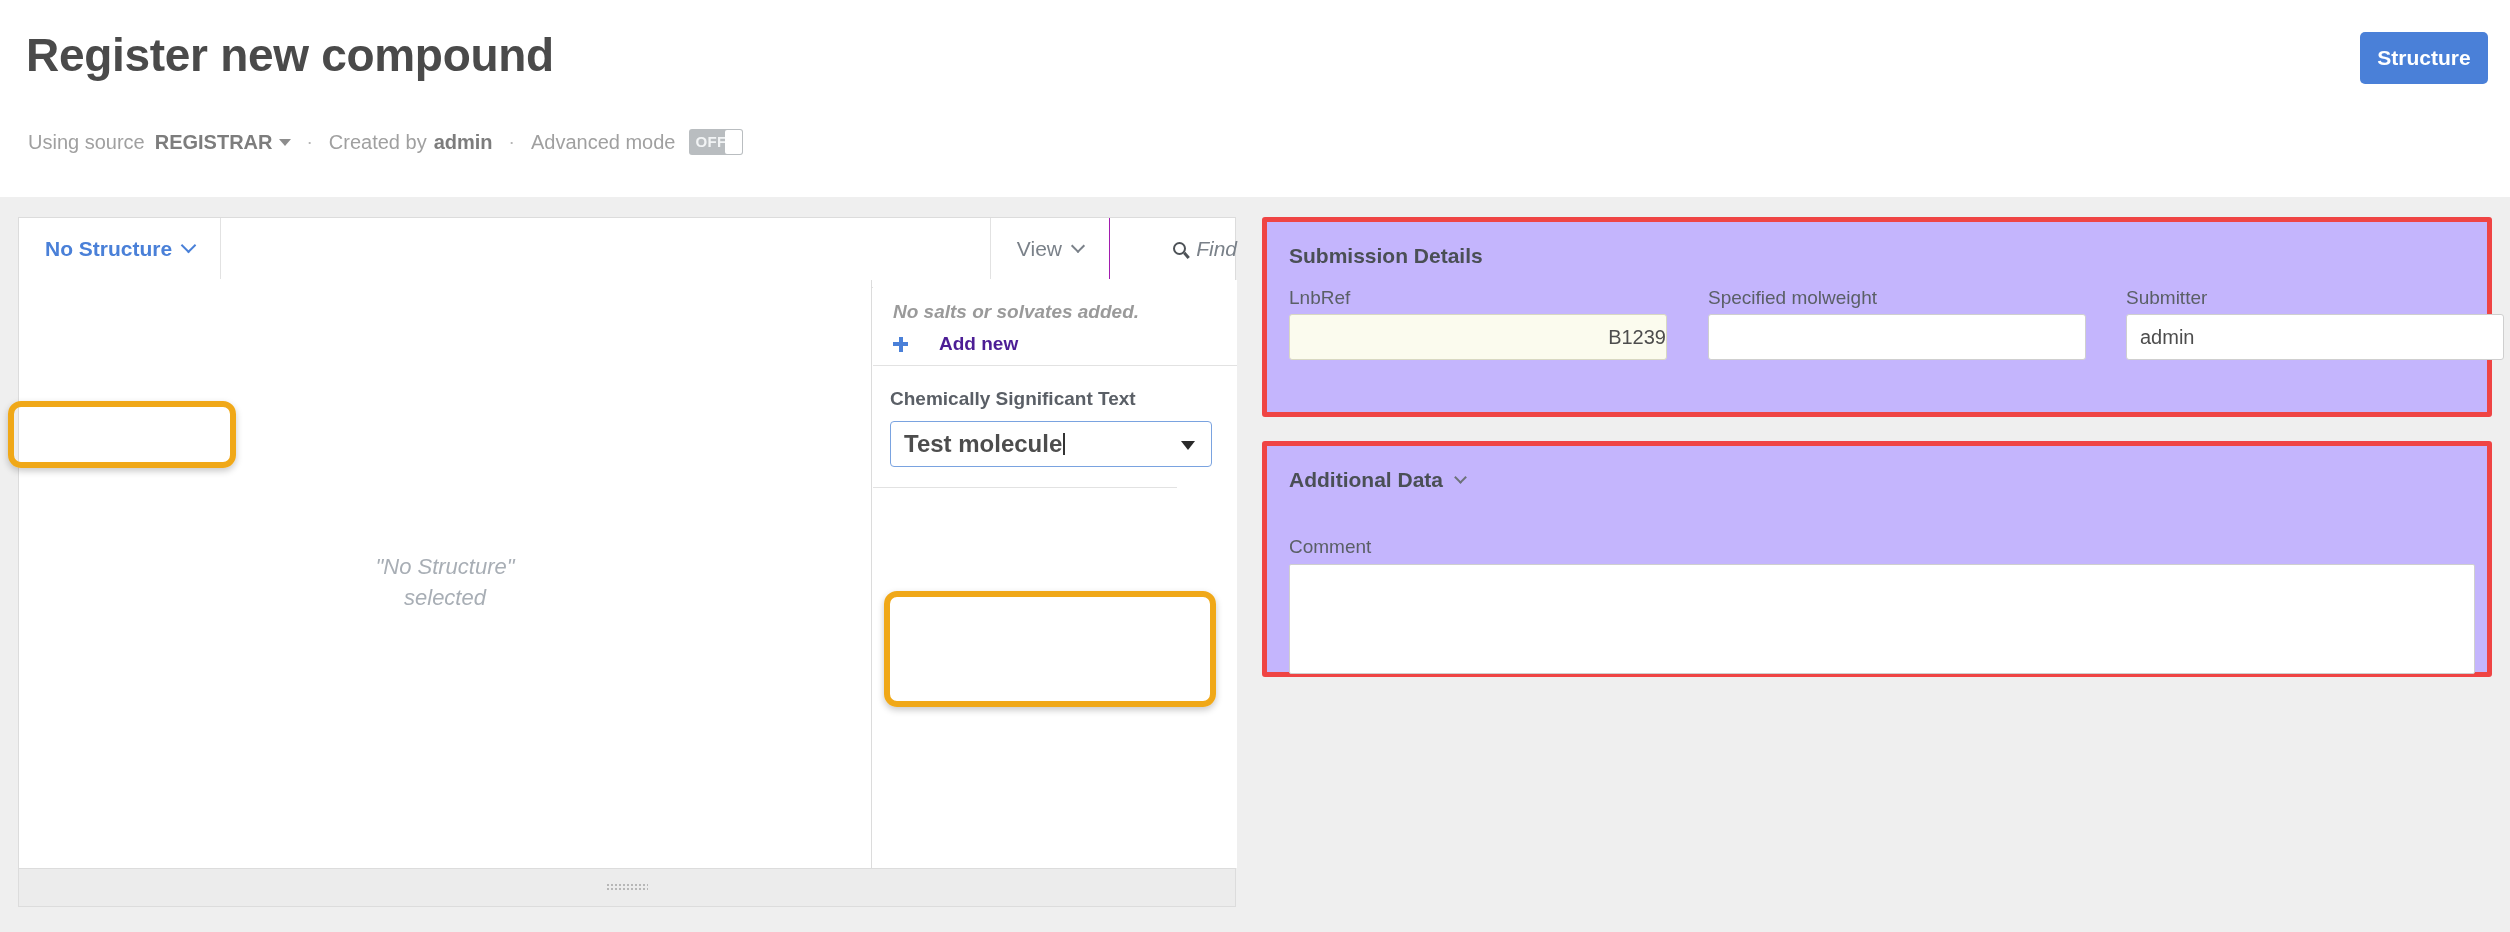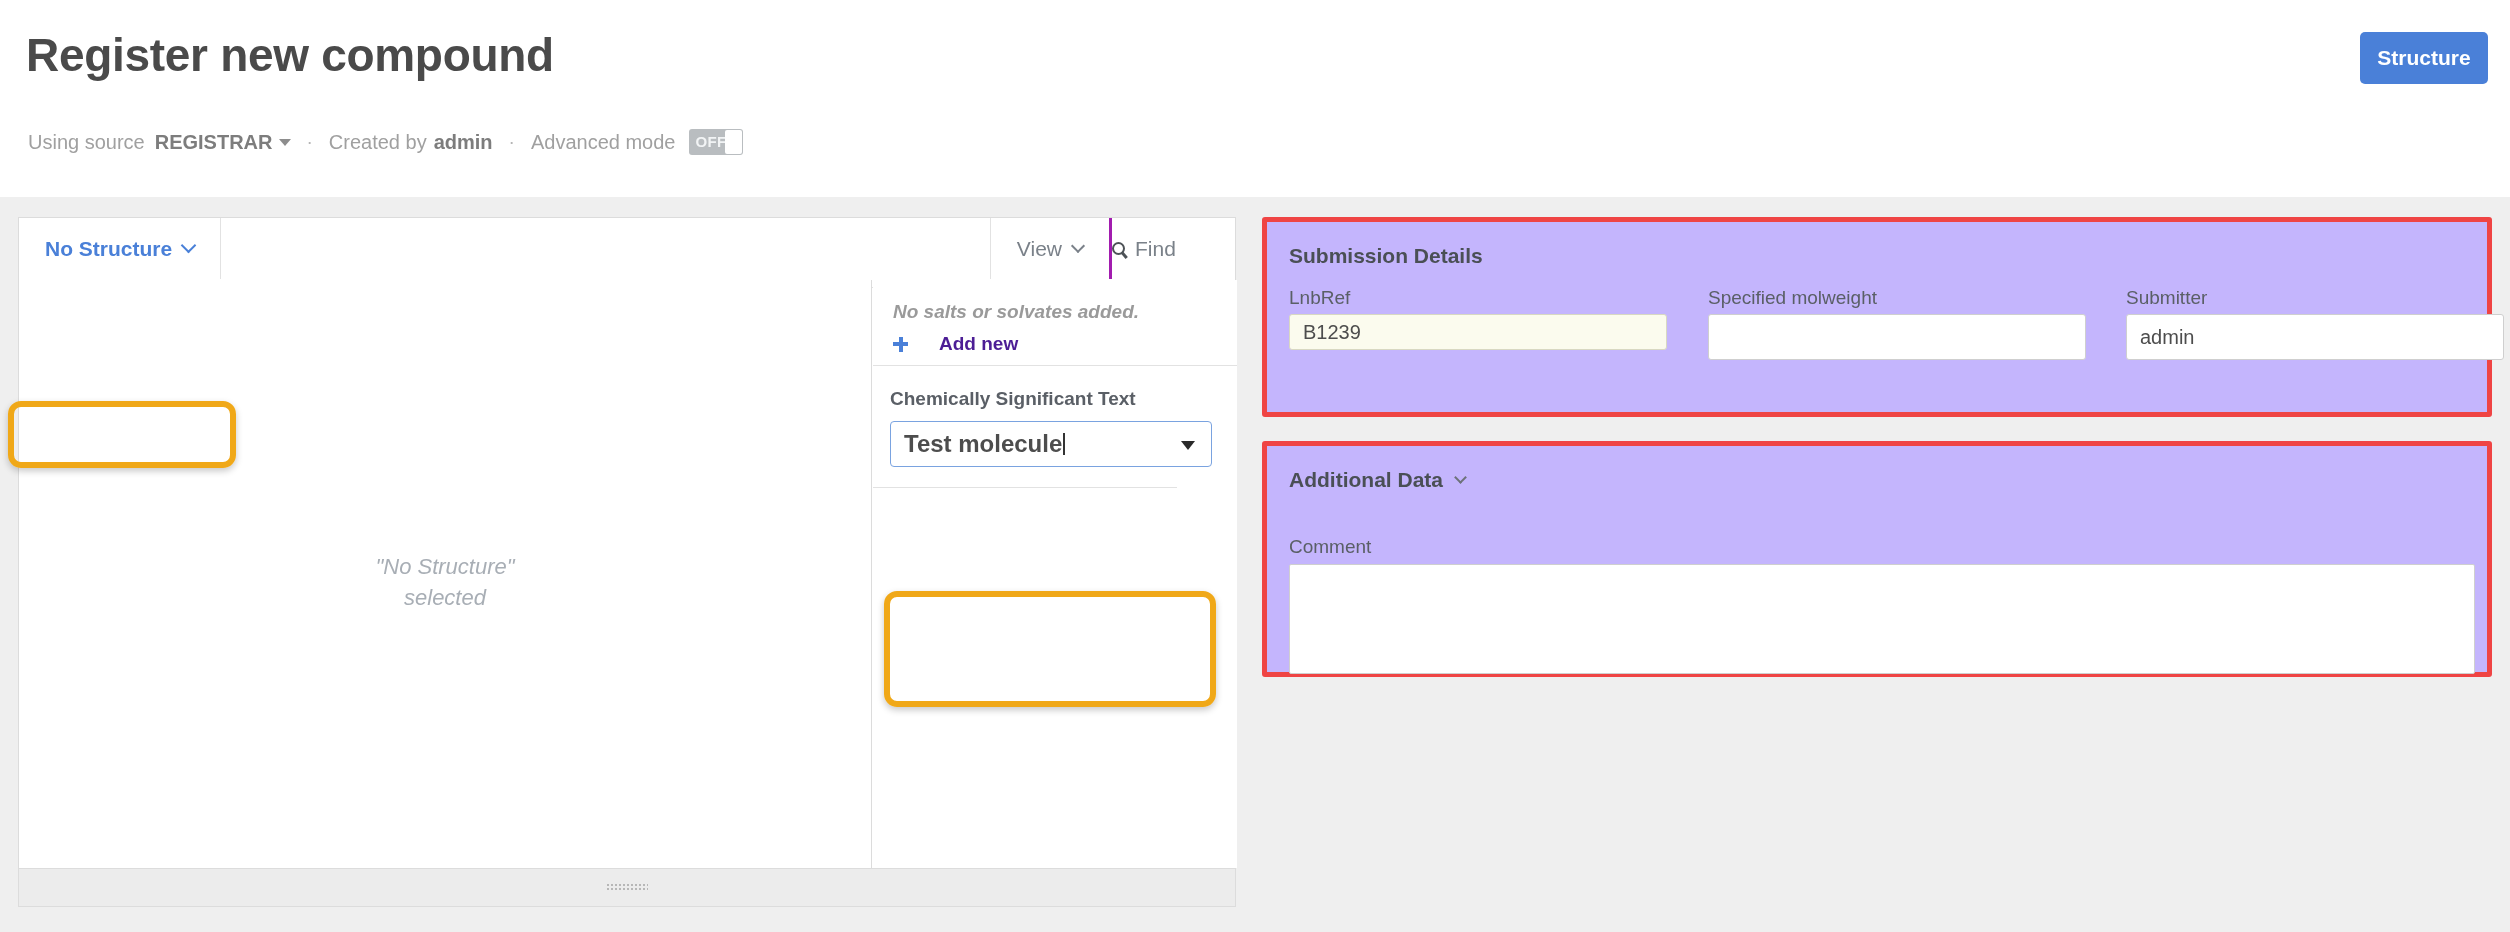--- a/index.html
+++ b/index.html
@@ -111,23 +111,24 @@
     position: absolute; right: 128px; top: 0;
     height: 61px; padding: 0 26px;
     display: flex; align-items: center;
     font-size: 21px; color: #7a8189; cursor: pointer;
     border-left: 1px solid #e2e2e2;
   }
   #view-button .chev { border-width: 2px; width: 10px; height: 10px; color: #7a8189; }
   #find-button {
     position: absolute; right: 0; top: 0;
     width: 128px; height: 61px;
-    display: flex; align-items: center; justify-content: flex-start;
+    display: flex; align-items: center; justify-content: flex-end;
     font-size: 21px; color: #7a8189; cursor: pointer;
-    border-left: 3px solid #a21caf;
+    border-left: 1px solid #a21caf;
+    font-style: italic;
   }
   #find-button .mag {
     display: inline-block; width: 13px; height: 13px;
     border: 2.6px solid #4d5257; border-radius: 50%;
     position: relative; margin-right: 10px;
   }
   #find-button .mag::after {
     content: ""; position: absolute;
     width: 2.6px; height: 7px; background: #4d5257;
     right: -3px; bottom: -6px;
@@ -256,21 +257,21 @@
     border-radius: 3px;
     background: #ffffff;
     font-size: 20px; color: #4d4d4d;
     font-family: "Liberation Sans", sans-serif;
     padding-left: 13px;
     display: flex; align-items: center;
   }
   .text-input.prefilled { background: #fbfbee; border-color: #d8d8c2; }
 
   #lnbref-label        { position: absolute; left: 22px;  top: 65px; }
-  #lnbref-input        { position: absolute; left: 22px;  top: 92px;  width: 378px; height: 36px; }
+  #lnbref-input        { position: absolute; left: 22px;  top: 92px;  width: 378px; height: 46px; justify-content: flex-end; }
   #molweight-label     { position: absolute; left: 441px; top: 65px; }
   #molweight-input     { position: absolute; left: 441px; top: 92px; width: 378px; height: 46px; }
   #submitter-label     { position: absolute; left: 859px; top: 65px; }
   #submitter-input     { position: absolute; left: 859px; top: 92px; width: 378px; height: 46px; }
 
   #comment-label { position: absolute; left: 22px; top: 90px; }
   #comment-textarea {
     position: absolute; left: 22px; top: 118px;
     width: 1186px; height: 110px;
     border: 1px solid #cfcfcf; border-radius: 2px;

